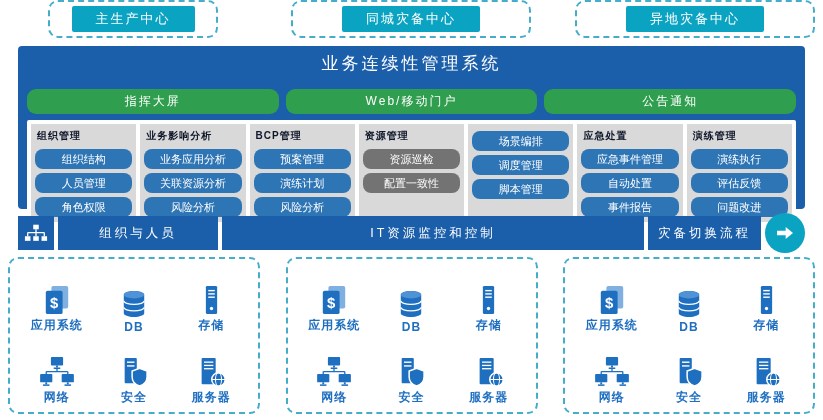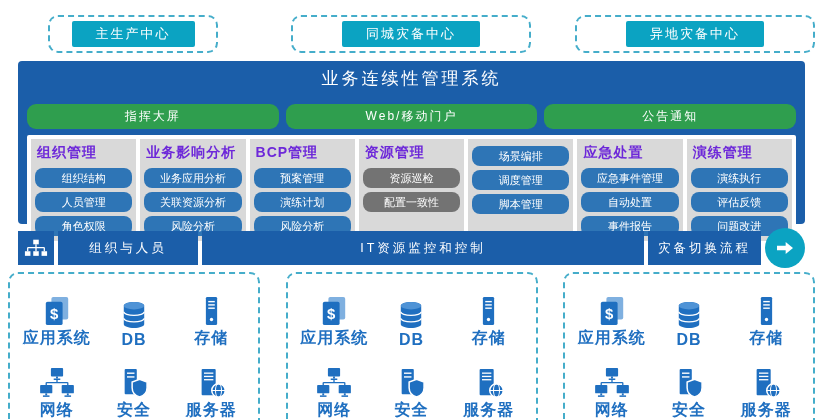--- a/index.html
+++ b/index.html
@@ -1,54 +1,54 @@
 <!DOCTYPE html>
 <html><head>
 <meta charset="utf-8">
 <style>
   * { box-sizing: border-box; margin: 0; padding: 0; }
   body { background: #fff; font-family: "Liberation Sans", "DejaVu Sans", sans-serif; }
-  .page { width: 823px; height: 420px; background: #fff; padding-top: 15px; position: relative; overflow: hidden; }
+  .page { width: 823px; height: 420px; background: #fff; padding-top: 0; position: relative; overflow: hidden; }
 
   
   .dashed-box { border: 2px dashed #45adca; border-radius: 10px; }
 
   
   .top-row { display: flex; height: 38px; }
   .top-box { display: flex; align-items: center; justify-content: center; }
   .t1 { margin-left: 48px; width: 170px; }
   .t2 { margin-left: 73px; width: 240px; }
   .t3 { margin-left: 44px; width: 240px; }
   .teal-tag { background: #0ba3c2; color: #fff; font-size: 13px; padding: 4px 24px; border-radius: 2px; letter-spacing: 2px; white-space: nowrap; }
 
   
   .system-box { margin: 8px 18px 0; background: #1b5ea9; border-radius: 4px; padding: 6px 9px 7px; height: 163px; }
   .system-title { color: #fff; text-align: center; font-size: 17px; letter-spacing: 3px; height: 17px; }
   .portal-row { display: flex; gap: 7px; margin-top: 20px; }
   .portal { flex: 1; background: #2f9e4e; color: #fff; text-align: center; font-size: 12px; padding: 4px 0; border-radius: 9px; letter-spacing: 2px; cursor: default; }
   .columns-wrap { margin-top: 6px; background: #fff; padding: 4px; display: flex; gap: 4px; border-radius: 2px; }
   .syscol { flex: 1; background: #d9d9d9; padding: 3px 4px 5px; }
-  .col-header { font-size: 14px; font-weight: bold; color: #6d28d9; padding: 2px 0 2px 2px; letter-spacing: 1px; white-space: nowrap; }
+  .col-header { font-size: 10px; font-weight: bold; color: #0f172a; padding: 2px 0 2px 2px; letter-spacing: 1px; white-space: nowrap; }
   .col-item { margin-top: 4px; background: #2e75b6; color: #fff; font-size: 11px; text-align: center; padding: 2.5px 1px; border-radius: 8px; white-space: nowrap; cursor: default; }
   .col-item.teal { background: #737373; }
 
   
   .bars-row { margin: 4px 18px 0; display: flex; gap: 4px; align-items: center; height: 40px; }
   .bar { background: #1b5ea9; color: #fff; display: flex; align-items: center; justify-content: center; font-size: 12.5px; letter-spacing: 3px; height: 34px; }
   .bar-iconbox { width: 36px; flex: none; }
-  .bar-org { width: 140px; flex: none; }
+  .bar-org { width: 160px; flex: none; }
   .bar-monitor { flex: 1; }
   .bar-switch { width: 113px; flex: none; }
   .target-wrap { width: 40px; height: 40px; border-radius: 50%; background: #0ba3c2; flex: none; display: flex; align-items: center; justify-content: center; }
 
   
   .bottom-row { margin: 4px 8px 0; display: flex; justify-content: space-between; }
   .infra-box { width: 252px; height: 157px; padding: 10px 8px 6px; display: grid; grid-template-columns: repeat(3, 1fr); row-gap: 8px; }
   .infra-item { display: flex; flex-direction: column; align-items: center; justify-content: flex-end; gap: 2px; }
-  .infra-label { color: #1f6fc0; font-weight: bold; font-size: 16px; letter-spacing: 1px; }
+  .infra-label { color: #1f6fc0; font-weight: bold; font-size: 12px; letter-spacing: 1px; }
 
   .ic { display: block; }
   .ic-app { width: 28px; height: 30px; }
   .ic-db { width: 26px; height: 28px; }
   .ic-storage { width: 17px; height: 30px; }
   .ic-network { width: 36px; height: 30px; }
   .ic-security { width: 28px; height: 30px; }
   .ic-server { width: 30px; height: 30px; }
   .ic-orgnet { width: 24px; height: 20px; }
   .ic-target { width: 24px; height: 24px; }

